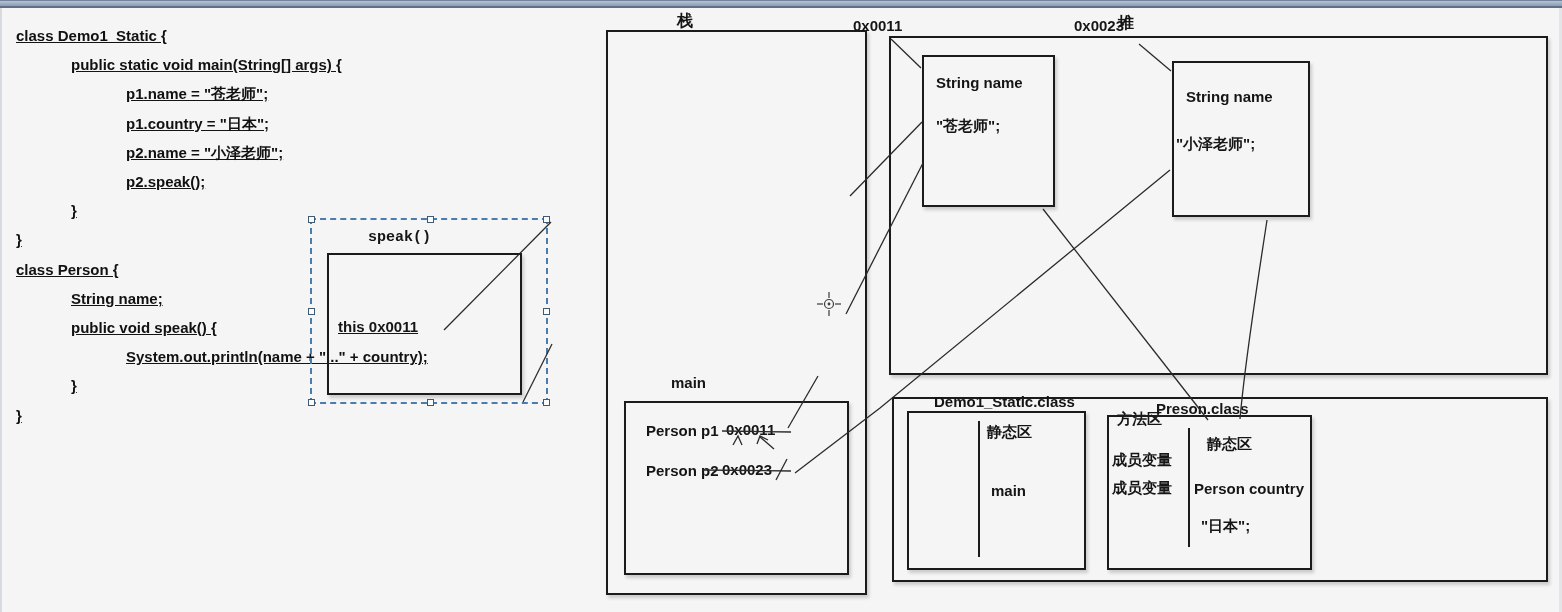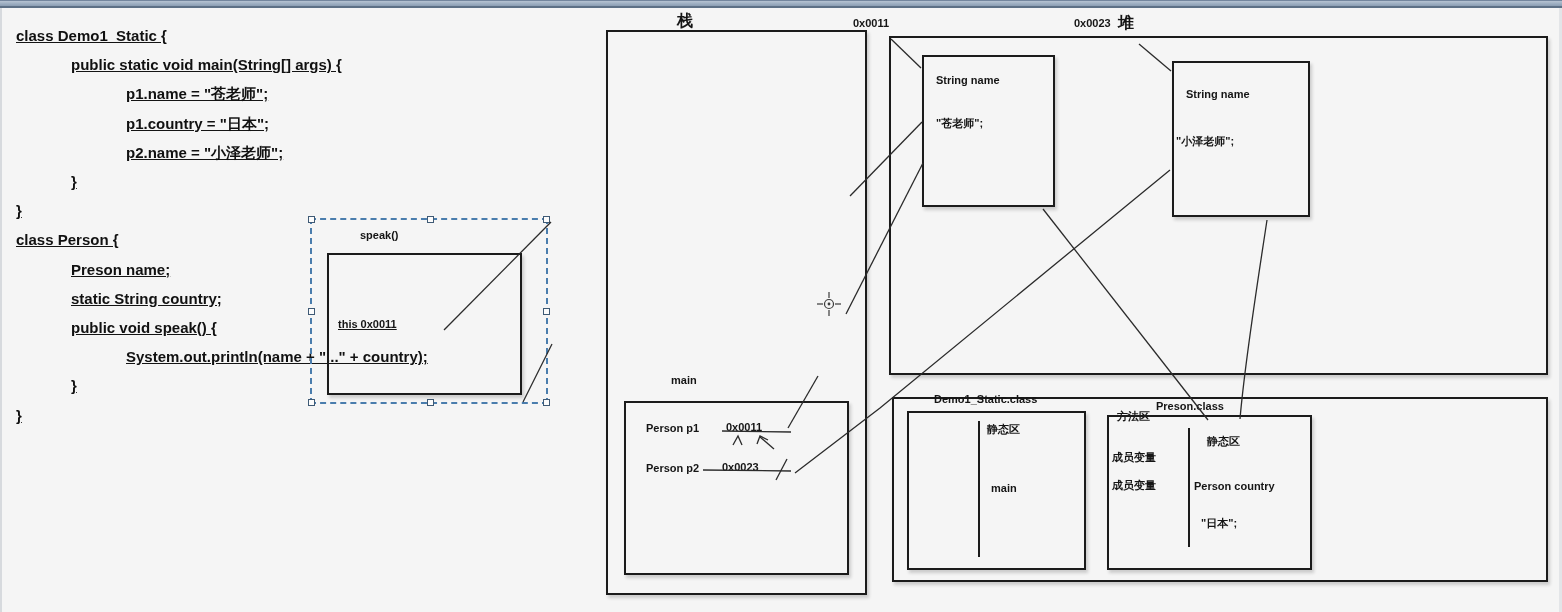--- a/index.html
+++ b/index.html
@@ -3,21 +3,21 @@
 <meta charset="utf-8">
 <style>
   html,body{margin:0;padding:0;}
   body{
     width:1562px;height:612px;position:relative;overflow:hidden;
     background:#f5f5f5;
     font-family:"Liberation Sans","DejaVu Sans",sans-serif;
     color:#141414;
   }
   .abs{position:absolute;}
-  .txt{font-size:11px;font-weight:600;white-space:nowrap;line-height:1.15;color:#151515;}
+  .txt{font-size:15px;font-weight:600;white-space:nowrap;line-height:1.15;color:#151515;}
   .txt-lg{font-size:16px;}
   
   .titlebar{
     left:0;top:0;width:1562px;height:5px;
     background:linear-gradient(#b6c3d2 0%, #9fb0c3 50%, #8b9db3 100%);
     border-top:1px solid #74869e;border-bottom:2px solid #5d7086;
   }
   .win-edge-left{left:0;top:8px;width:2px;height:604px;background:#d7dade;}
   .win-edge-right{left:1559px;top:8px;width:3px;height:604px;background:#e3e5e8;}
   
@@ -50,42 +50,42 @@
 <div class="abs titlebar"></div>
 <div class="abs win-edge-left"></div>
 <div class="abs win-edge-right"></div>
 
 <div class="abs code-block">
     <div class="code-line ind0">class Demo1_Static {</div>
     <div class="code-line ind1">public static void main(String[] args) {</div>
     <div class="code-line ind2">p1.name = "苍老师";</div>
     <div class="code-line ind2">p1.country = "日本";</div>
     <div class="code-line ind2">p2.name = "小泽老师";</div>
+    <div class="code-line ind2">p2.speak();</div>
     <div class="code-line ind1">}</div>
     <div class="code-line ind0">}</div>
     <div class="code-line ind0">class Person {</div>
-    <div class="code-line ind1">Preson name;</div>
-    <div class="code-line ind1">static String country;</div>
+    <div class="code-line ind1">String name;</div>
     <div class="code-line ind1">public void speak() {</div>
     <div class="code-line ind2">System.out.println(name + "..." + country);</div>
     <div class="code-line ind1">}</div>
     <div class="code-line ind0">}</div>
   </div>
 
 <div class="abs selection" style="left:310px;top:218px;width:238px;height:186px;">
   <div class="handle" style="left:-4px;top:-4px;"></div>
   <div class="handle" style="left:115px;top:-4px;"></div>
   <div class="handle" style="right:-4px;top:-4px;"></div>
   <div class="handle" style="left:-4px;top:88px;"></div>
   <div class="handle" style="right:-4px;top:88px;"></div>
   <div class="handle" style="left:-4px;bottom:-4px;"></div>
   <div class="handle" style="left:115px;bottom:-4px;"></div>
   <div class="handle" style="right:-4px;bottom:-4px;"></div>
 </div>
-<div class="abs txt" style="left:360px;top:229px;">speak()</div>
+<div class="abs txt" style="left:368px;top:229px;font-family:Liberation Mono, monospace;">speak()</div>
 <div class="abs dbox" style="left:327px;top:253px;width:191px;height:138px;"></div>
 <div class="abs txt" style="left:338px;top:318px;text-decoration:underline;">this 0x0011</div>
 
 <div class="abs txt txt-lg" style="left:677px;top:12px;">栈</div>
 <div class="abs dbox" style="left:606px;top:30px;width:257px;height:561px;"></div>
 
 <div class="abs txt" style="left:853px;top:17px;">0x0011</div>
 <div class="abs txt" style="left:1074px;top:17px;">0x0023</div>
 <div class="abs txt txt-lg" style="left:1118px;top:14px;">堆</div>
 <div class="abs dbox" style="left:889px;top:36px;width:655px;height:335px;"></div>

